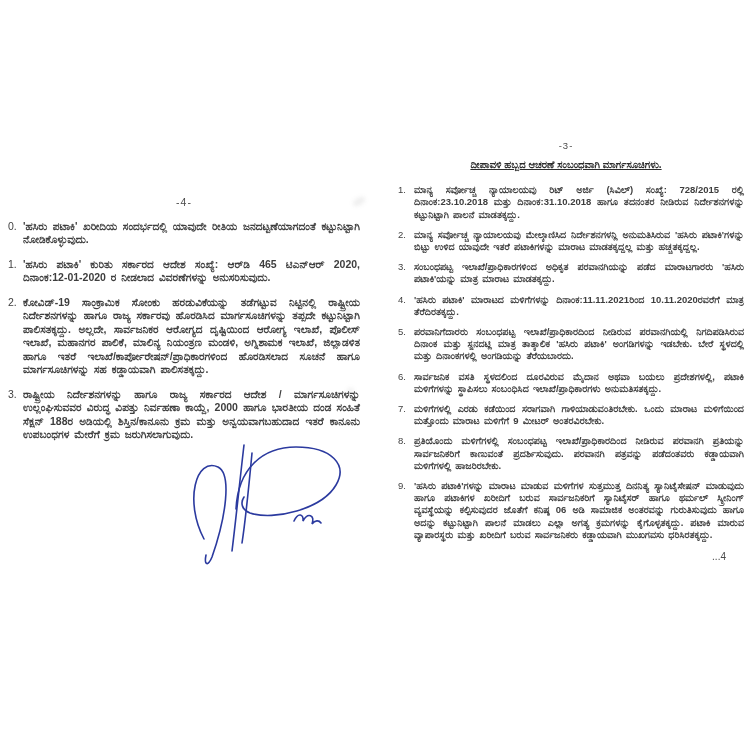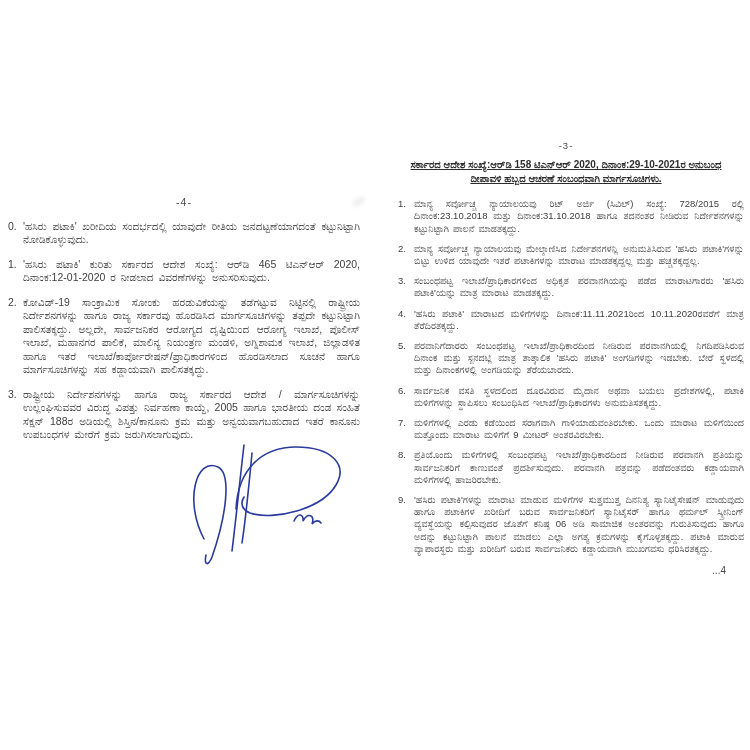--- a/index.html
+++ b/index.html
@@ -13,21 +13,21 @@
   
   .page-left {
     position: absolute; left: 8px; top: 196px; width: 352px;
     font-size: 10.5px; line-height: 13.5px; color: #3e3e3e;
   }
   .page-left .pageno {
     text-align: center; margin-bottom: 10px; color: #4a4a4a; letter-spacing: 1px;
   }
   .item { display: flex; margin-bottom: 11px; }
   .item .num { flex: 0 0 15px; color: #3e3e3e; }
-  .item .txt { flex: 1; text-align: justify; word-spacing: 2px; }
+  .item .txt { flex: 1; text-align: justify; word-spacing: 2px; font-weight: bold; }
 
   .sig-area { position: relative; height: 185px; margin-top: 2px; }
   .sig-svg { position: absolute; left: 158px; top: -14px; }
   .sig-name-block {
     position: absolute; left: 92px; top: 296px; width: 270px;
     text-align: center; font-size: 10.5px; line-height: 13.5px; color: #3b3b3b;
   }
   .sig-name-block .sig-name { margin-bottom: 1px; }
 
   
@@ -75,21 +75,21 @@
     <div class="item">
       <span class="num">1.</span>
       <div class="txt">'ಹಸಿರು ಪಟಾಕಿ' ಕುರಿತು ಸರ್ಕಾರದ ಆದೇಶ ಸಂಖ್ಯೆ: ಆರ್‌ಡಿ 465 ಟಿಎನ್‌ಆರ್ 2020, ದಿನಾಂಕ:12-01-2020 ರ ನೀಡಲಾದ ವಿವರಣೆಗಳನ್ನು ಅನುಸರಿಸುವುದು.</div>
     </div>
     <div class="item">
       <span class="num">2.</span>
       <div class="txt">ಕೋವಿಡ್-19 ಸಾಂಕ್ರಾಮಿಕ ಸೋಂಕು ಹರಡುವಿಕೆಯನ್ನು ತಡೆಗಟ್ಟುವ ನಿಟ್ಟಿನಲ್ಲಿ ರಾಷ್ಟ್ರೀಯ ನಿರ್ದೇಶನಗಳನ್ನು ಹಾಗೂ ರಾಜ್ಯ ಸರ್ಕಾರವು ಹೊರಡಿಸಿದ ಮಾರ್ಗಸೂಚಿಗಳನ್ನು ತಪ್ಪದೇ ಕಟ್ಟುನಿಟ್ಟಾಗಿ ಪಾಲಿಸತಕ್ಕದ್ದು. ಅಲ್ಲದೇ, ಸಾರ್ವಜನಿಕರ ಆರೋಗ್ಯದ ದೃಷ್ಟಿಯಿಂದ ಆರೋಗ್ಯ ಇಲಾಖೆ, ಪೊಲೀಸ್ ಇಲಾಖೆ, ಮಹಾನಗರ ಪಾಲಿಕೆ, ಮಾಲಿನ್ಯ ನಿಯಂತ್ರಣ ಮಂಡಳಿ, ಅಗ್ನಿಶಾಮಕ ಇಲಾಖೆ, ಜಿಲ್ಲಾಡಳಿತ ಹಾಗೂ ಇತರೆ ಇಲಾಖೆ/ಕಾರ್ಪೋರೇಷನ್/ಪ್ರಾಧಿಕಾರಗಳಿಂದ ಹೊರಡಿಸಲಾದ ಸೂಚನೆ ಹಾಗೂ ಮಾರ್ಗಸೂಚಿಗಳನ್ನು ಸಹ ಕಡ್ಡಾಯವಾಗಿ ಪಾಲಿಸತಕ್ಕದ್ದು.</div>
     </div>
     <div class="item">
       <span class="num">3.</span>
-      <div class="txt">ರಾಷ್ಟ್ರೀಯ ನಿರ್ದೇಶನಗಳನ್ನು ಹಾಗೂ ರಾಜ್ಯ ಸರ್ಕಾರದ ಆದೇಶ / ಮಾರ್ಗಸೂಚಿಗಳನ್ನು ಉಲ್ಲಂಘಿಸುವವರ ವಿರುದ್ಧ ವಿಪತ್ತು ನಿರ್ವಹಣಾ ಕಾಯ್ದೆ, 2005 ಹಾಗೂ ಭಾರತೀಯ ದಂಡ ಸಂಹಿತೆ ಸೆಕ್ಷನ್ 188ರ ಅಡಿಯಲ್ಲಿ ಶಿಸ್ತಿನ/ಕಾನೂನು ಕ್ರಮ ಮತ್ತು ಅನ್ವಯವಾಗಬಹುದಾದ ಇತರೆ ಕಾನೂನು ಉಪಬಂಧಗಳ ಮೇರೆಗೆ ಕ್ರಮ ಜರುಗಿಸಲಾಗುವುದು.</div>
+      <div class="txt">ರಾಷ್ಟ್ರೀಯ ನಿರ್ದೇಶನಗಳನ್ನು ಹಾಗೂ ರಾಜ್ಯ ಸರ್ಕಾರದ ಆದೇಶ / ಮಾರ್ಗಸೂಚಿಗಳನ್ನು ಉಲ್ಲಂಘಿಸುವವರ ವಿರುದ್ಧ ವಿಪತ್ತು ನಿರ್ವಹಣಾ ಕಾಯ್ದೆ, 2000 ಹಾಗೂ ಭಾರತೀಯ ದಂಡ ಸಂಹಿತೆ ಸೆಕ್ಷನ್ 188ರ ಅಡಿಯಲ್ಲಿ ಶಿಸ್ತಿನ/ಕಾನೂನು ಕ್ರಮ ಮತ್ತು ಅನ್ವಯವಾಗಬಹುದಾದ ಇತರೆ ಕಾನೂನು ಉಪಬಂಧಗಳ ಮೇರೆಗೆ ಕ್ರಮ ಜರುಗಿಸಲಾಗುವುದು.</div>
     </div>
 
     <div class="sig-area">
       <svg class="sig-svg" width="200" height="145" viewBox="0 0 200 145">
         <g fill="none" stroke="#2b3a9f" stroke-width="1.6" stroke-linecap="round">
           <path d="M38 100 C 18 62, 30 18, 52 28 C 66 35, 60 78, 46 118 C 42 128, 38 126, 40 116"></path>
           <path d="M78 6 C 74 40, 70 80, 66 112"></path>
           <path d="M86 14 C 83 46, 80 78, 76 104"></path>
           <path d="M70 70 C 72 30, 96 8, 130 8 C 166 8, 182 26, 170 46 C 156 70, 108 82, 84 74 C 76 71, 74 64, 78 58"></path>
           <path d="M128 82 c 4 -9, 10 -7, 9 0 c 5 -9, 12 -6, 9 3 c 3 -4, 7 -4, 9 -1"></path>
@@ -99,21 +99,20 @@
         <div class="sig-name">(ಪಿ. ರವಿಕುಮಾರ್)</div>
 
       </div>
     </div>
   </div>
 
   <div class="page-right">
     <div class="pageno">-3-</div>
 
     <div class="heading">
-      <div>ಸರ್ಕಾರದ ಆದೇಶ ಸಂಖ್ಯೆ:ಆರ್‌ಡಿ 158 ಟಿಎನ್‌ಆರ್ 2020, ದಿನಾಂಕ:29-10-2021ರ ಅನುಬಂಧ</div>
       <div>ದೀಪಾವಳಿ ಹಬ್ಬದ ಆಚರಣೆ ಸಂಬಂಧವಾಗಿ ಮಾರ್ಗಸೂಚಿಗಳು.</div>
     </div>
 
     <div class="item">
       <span class="num">1.</span>
       <div class="txt">ಮಾನ್ಯ ಸರ್ವೋಚ್ಚ ನ್ಯಾಯಾಲಯವು ರಿಟ್ ಅರ್ಜಿ (ಸಿವಿಲ್) ಸಂಖ್ಯೆ: 728/2015 ರಲ್ಲಿ ದಿನಾಂಕ:23.10.2018 ಮತ್ತು ದಿನಾಂಕ:31.10.2018 ಹಾಗೂ ತದನಂತರ ನೀಡಿರುವ ನಿರ್ದೇಶನಗಳನ್ನು ಕಟ್ಟುನಿಟ್ಟಾಗಿ ಪಾಲನೆ ಮಾಡತಕ್ಕದ್ದು.</div>
     </div>
     <div class="item">
       <span class="num">2.</span>
       <div class="txt">ಮಾನ್ಯ ಸರ್ವೋಚ್ಚ ನ್ಯಾಯಾಲಯವು ಮೇಲ್ಕಾಣಿಸಿದ ನಿರ್ದೇಶನಗಳನ್ಲಿ ಅನುಮತಿಸಿರುವ 'ಹಸಿರು ಪಟಾಕಿ'ಗಳನ್ನು ಬಿಟ್ಟು ಉಳಿದ ಯಾವುದೇ ಇತರೆ ಪಟಾಕಿಗಳನ್ನು ಮಾರಾಟ ಮಾಡತಕ್ಕದ್ದಲ್ಲ ಮತ್ತು ಹಚ್ಚತಕ್ಕದ್ದಲ್ಲ.</div>

